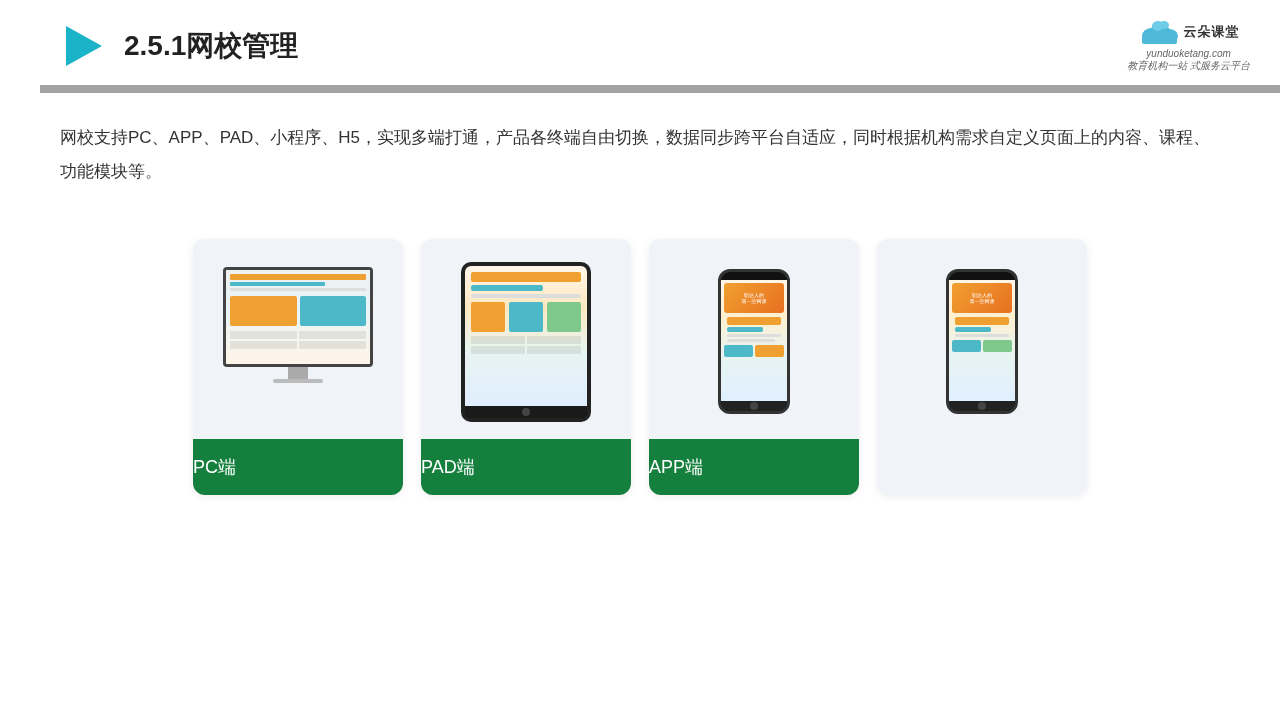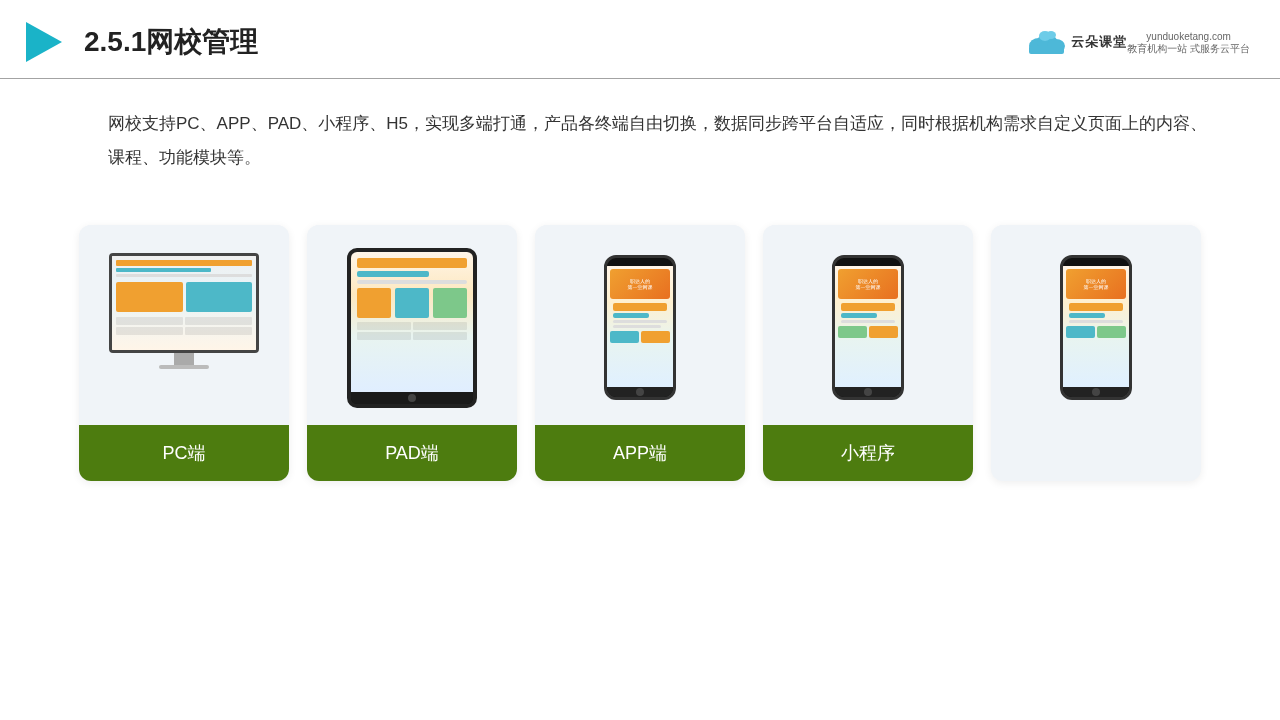--- a/index.html
+++ b/index.html
@@ -11,66 +11,67 @@
       overflow: hidden;
       position: relative;
     }
 
     
     .header {
       display: flex;
       align-items: center;
       justify-content: space-between;
       padding: 18px 30px 12px 20px;
-      border-bottom: 1px solid #a3a3a3;
+      border-bottom: 8px solid #a3a3a3;
+      margin-left: 40px;
     }
     .header-left {
       display: flex;
       align-items: center;
       gap: 16px;
     }
     .play-icon {
       width: 48px;
       height: 48px;
     }
     .page-title {
       font-size: 28px;
       font-weight: bold;
       color: #222;
     }
     .logo-area {
       display: flex;
-      flex-direction: row;
+      flex-direction: column;
       align-items: center;
     }
     .logo-cloud {
       display: flex;
       align-items: center;
       gap: 4px;
     }
     .logo-text {
       font-size: 13px;
       color: #333;
       font-weight: bold;
       letter-spacing: 1px;
     }
     .logo-sub {
       font-size: 10px;
       color: #666;
       margin-top: 2px;
       text-align: center;
+      font-style: italic;
     }
 
     
     .description {
       padding: 28px 60px 10px 60px;
       font-size: 17px;
       color: #333;
       line-height: 2;
-      margin-left: 48px;
     }
 
     
     .cards-container {
       display: flex;
       justify-content: center;
       gap: 18px;
       padding: 30px 50px 20px 50px;
       margin-top: 10px;
     }
@@ -91,23 +92,22 @@
       height: 200px;
       display: flex;
       align-items: center;
       justify-content: center;
       padding: 20px 15px 15px;
       background: #f0f4f8;
     }
 
     .card-label {
       width: 100%;
-      background: #4d7c0f;
+      background: #15803d;
       color: #fff;
-      text-align: center;
       font-size: 18px;
       padding: 16px 0;
       font-weight: 500;
     }
 
     
     .pc-mockup {
       width: 170px;
       height: 150px;
       position: relative;
@@ -416,64 +416,39 @@
           </div>
         </div>
         <div class="phone-home-btn">
           <div class="phone-home-dot"></div>
         </div>
       </div>
     </div>
     <div class="card-label">APP端</div>
   </div>
 
+
   <div class="card">
     <div class="card-image-area">
       <div class="phone-mockup">
         <div class="phone-notch"></div>
         <div class="phone-screen">
           <div class="phone-mini-content">
             <div class="phone-img-block">
               <span class="phone-img-text">职达人的<br>第一堂网课</span>
             </div>
             <div class="phone-screen-bar"></div>
             <div class="phone-screen-bar2"></div>
             <div class="phone-screen-bar3"></div>
             <div style="display:flex;gap:2px;margin-top:3px;">
+              <div style="flex:1;height:12px;background:#4db8c8;border-radius:2px;"></div>
               <div style="flex:1;height:12px;background:#7dc88a;border-radius:2px;"></div>
-              <div style="flex:1;height:12px;background:#f0a030;border-radius:2px;"></div>
             </div>
           </div>
         </div>
         <div class="phone-home-btn">
           <div class="phone-home-dot"></div>
         </div>
       </div>
     </div>
-    <div class="card-label">小程序</div>
-  </div>
-
-  <div class="card">
-    <div class="card-image-area">
-      <div class="phone-mockup">
-        <div class="phone-notch"></div>
-        <div class="phone-screen">
-          <div class="phone-mini-content">
-            <div class="phone-img-block">
-              <span class="phone-img-text">职达人的<br>第一堂网课</span>
-            </div>
-            <div class="phone-screen-bar"></div>
-            <div class="phone-screen-bar2"></div>
-            <div class="phone-screen-bar3"></div>
-            <div style="display:flex;gap:2px;margin-top:3px;">
-              <div style="flex:1;height:12px;background:#4db8c8;border-radius:2px;"></div>
-              <div style="flex:1;height:12px;background:#7dc88a;border-radius:2px;"></div>
-            </div>
-          </div>
-        </div>
-        <div class="phone-home-btn">
-          <div class="phone-home-dot"></div>
-        </div>
-      </div>
-    </div>
   </div>
 
 </div>
 
 </body></html>

